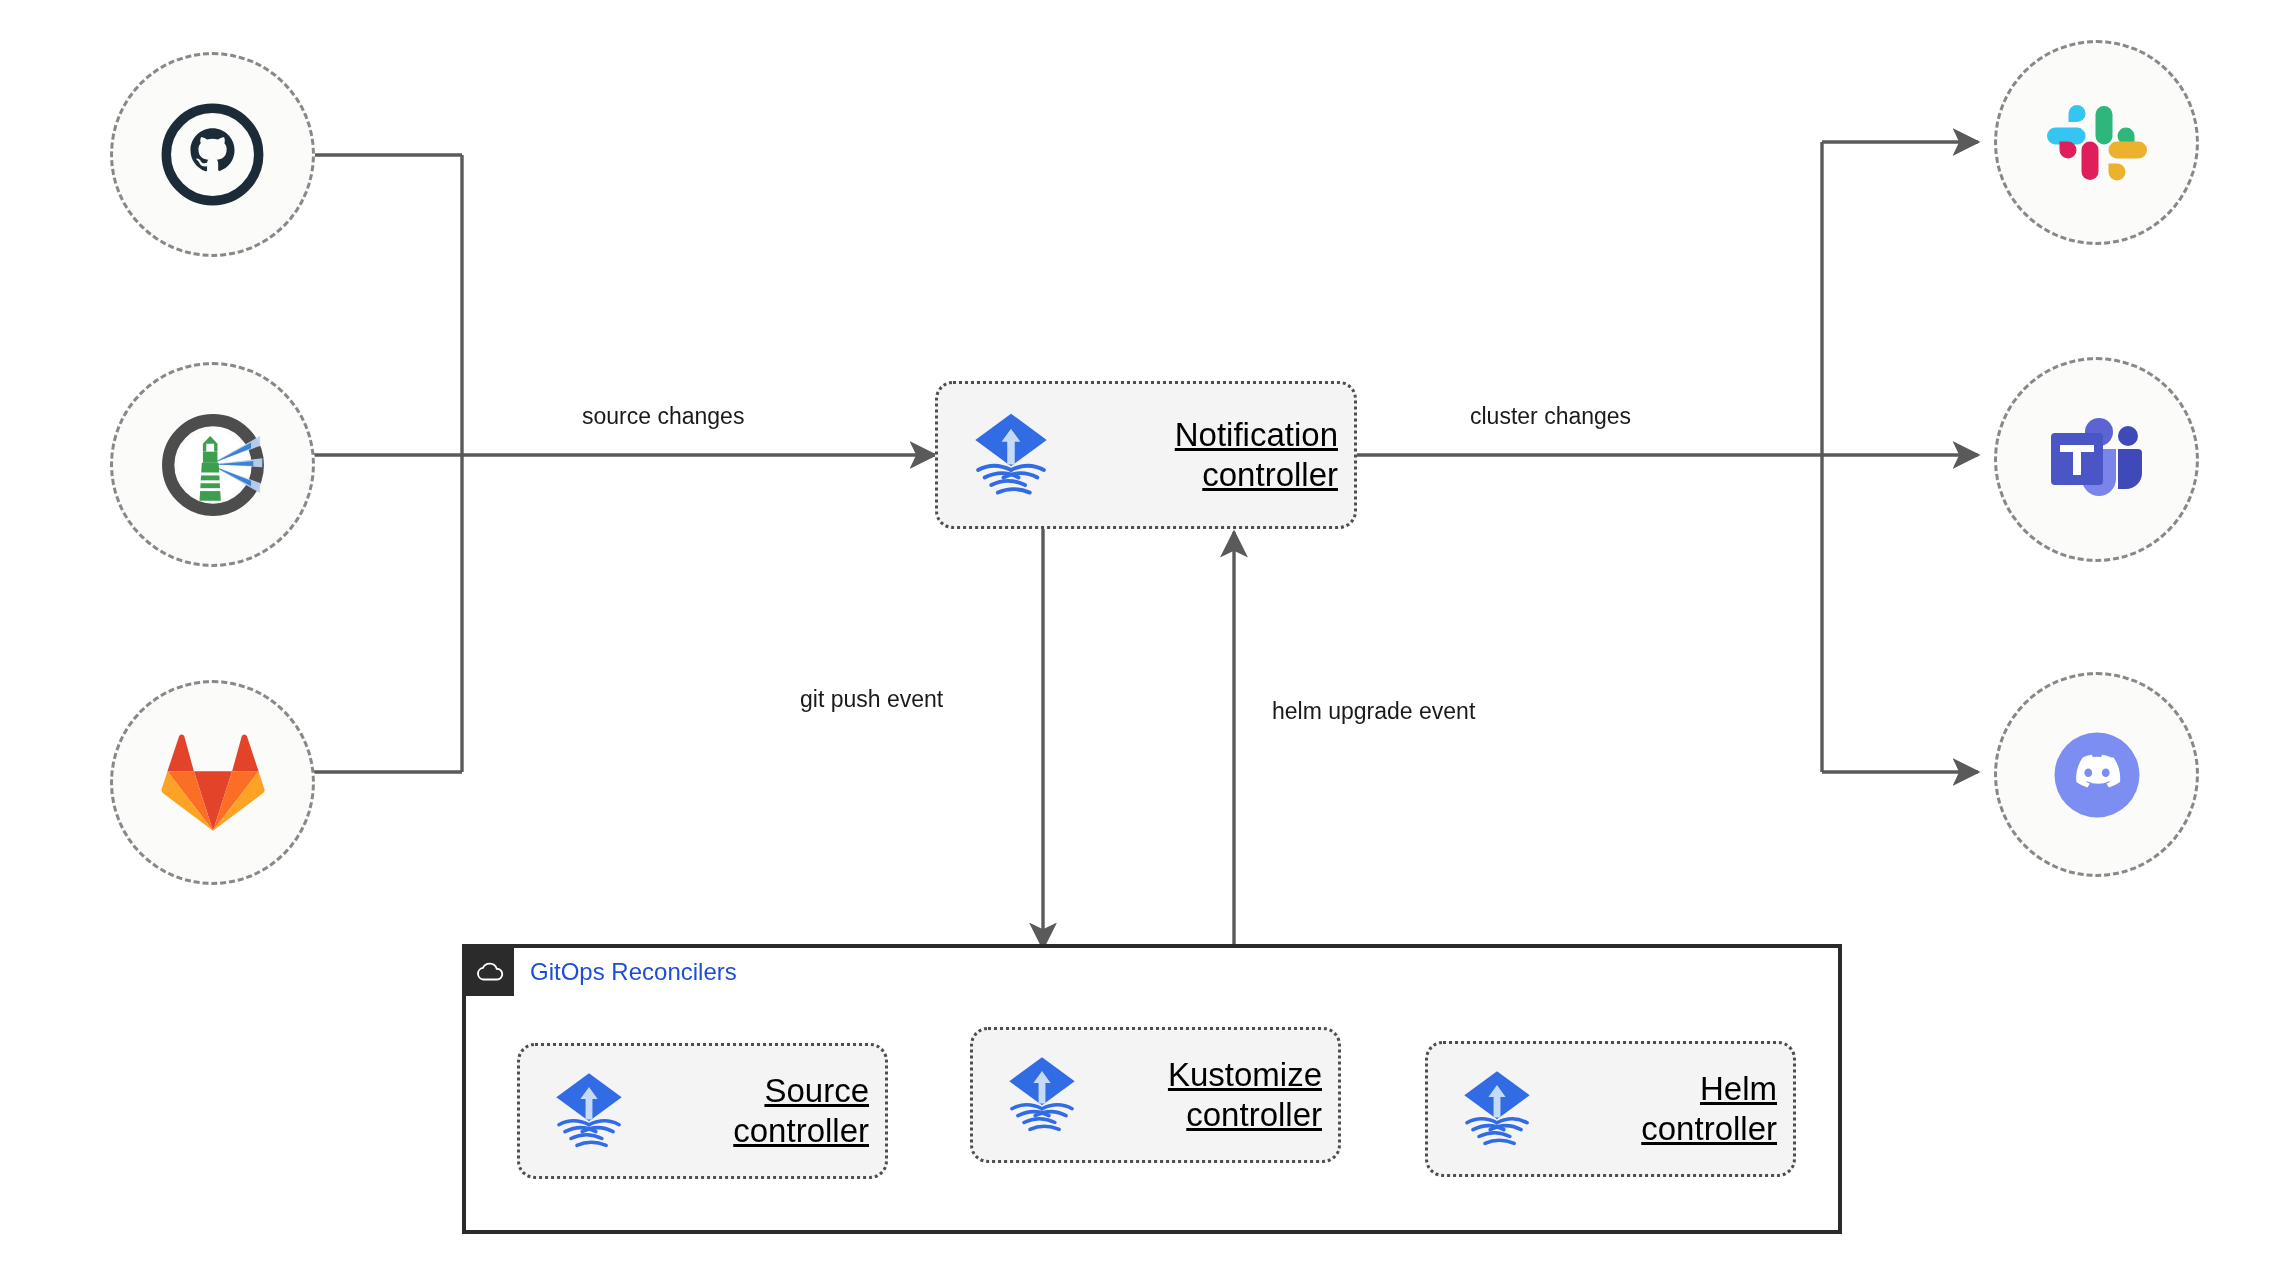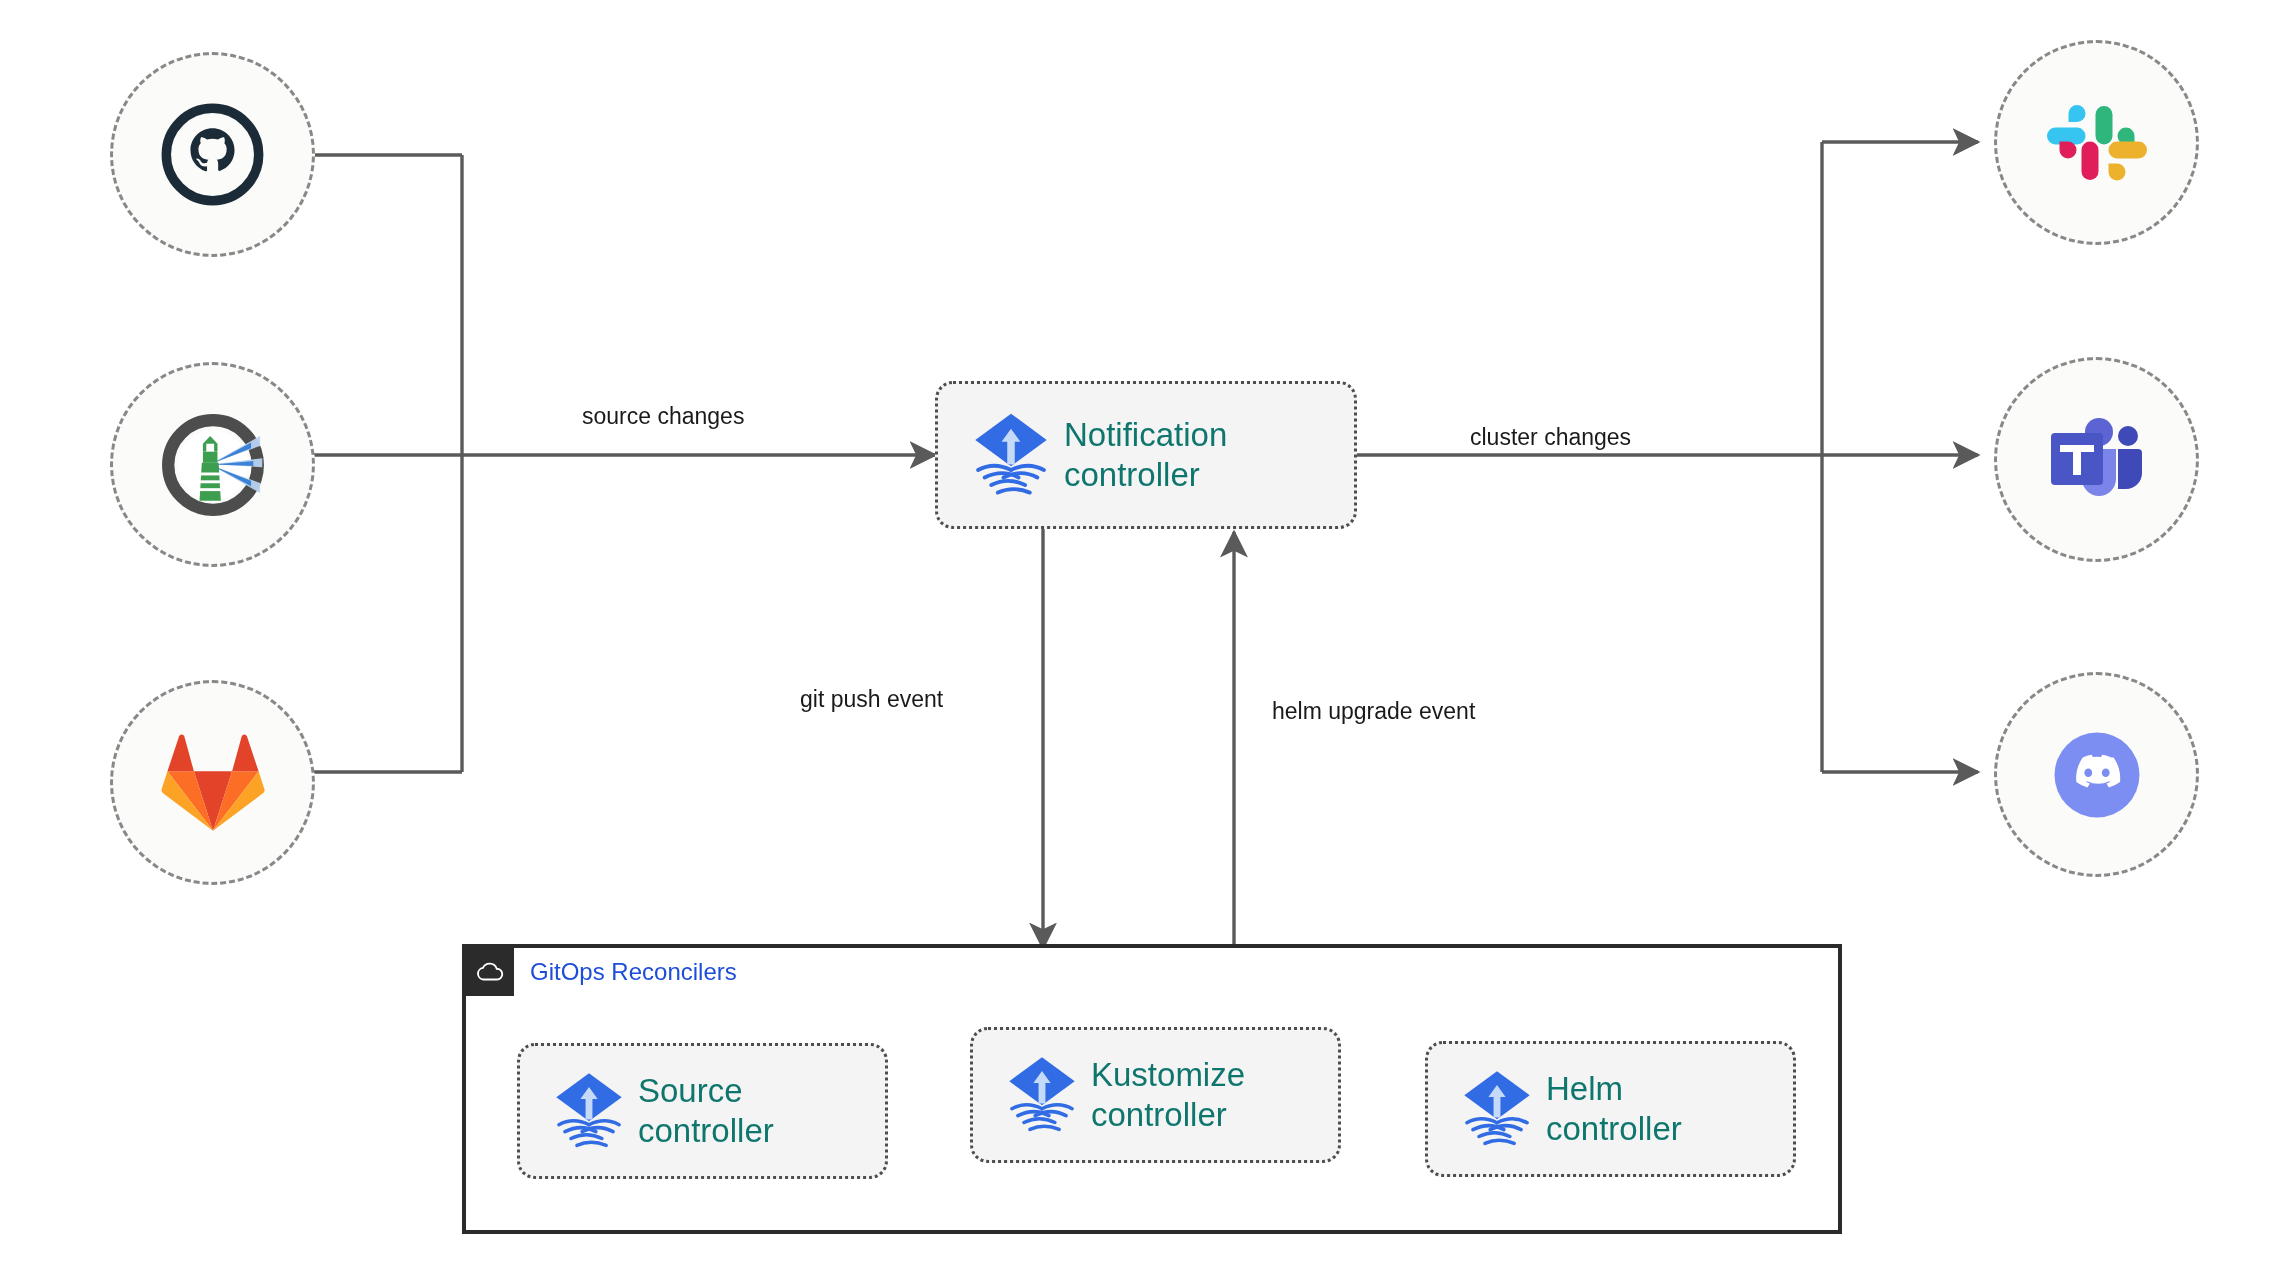--- a/index.html
+++ b/index.html
@@ -55,26 +55,27 @@
     align-items: center;
     justify-content: flex-start;
   }
   .card .card-icon {
     flex: 0 0 auto;
     line-height: 0;
     margin-left: 26px;
   }
   .card .card-label {
     flex: 1 1 auto;
-    text-align: left;
+    text-align: right;
     font-size: 33px;
-    color: #0f766e;
+    color: #000000;
     line-height: 1.22;
     padding: 0 16px 0 6px;
     white-space: pre-line;
+    text-decoration: underline;
   }
 
   
   .group {
     position: absolute;
     box-sizing: border-box;
     background: #ffffff;
     border: 4px solid #2b2b2b;
   }
   .group-head {
@@ -321,19 +322,19 @@
           </g>
         </svg>
       </span>
       <span class="card-label">Helm
 controller</span>
     </div>
   </div>
 
   <div class="edge-label" style="left:582px; top:403px;">source changes</div>
 
-  <div class="edge-label" style="left:1470px; top:424px;">cluster changes</div>
+  <div class="edge-label" style="left:1470px; top:403px;">cluster changes</div>
 
   <div class="edge-label" style="left:800px; top:686px;">git push event</div>
 
   <div class="edge-label" style="left:1272px; top:698px;">helm upgrade event</div>
 
 </div>
 
 </body></html>

